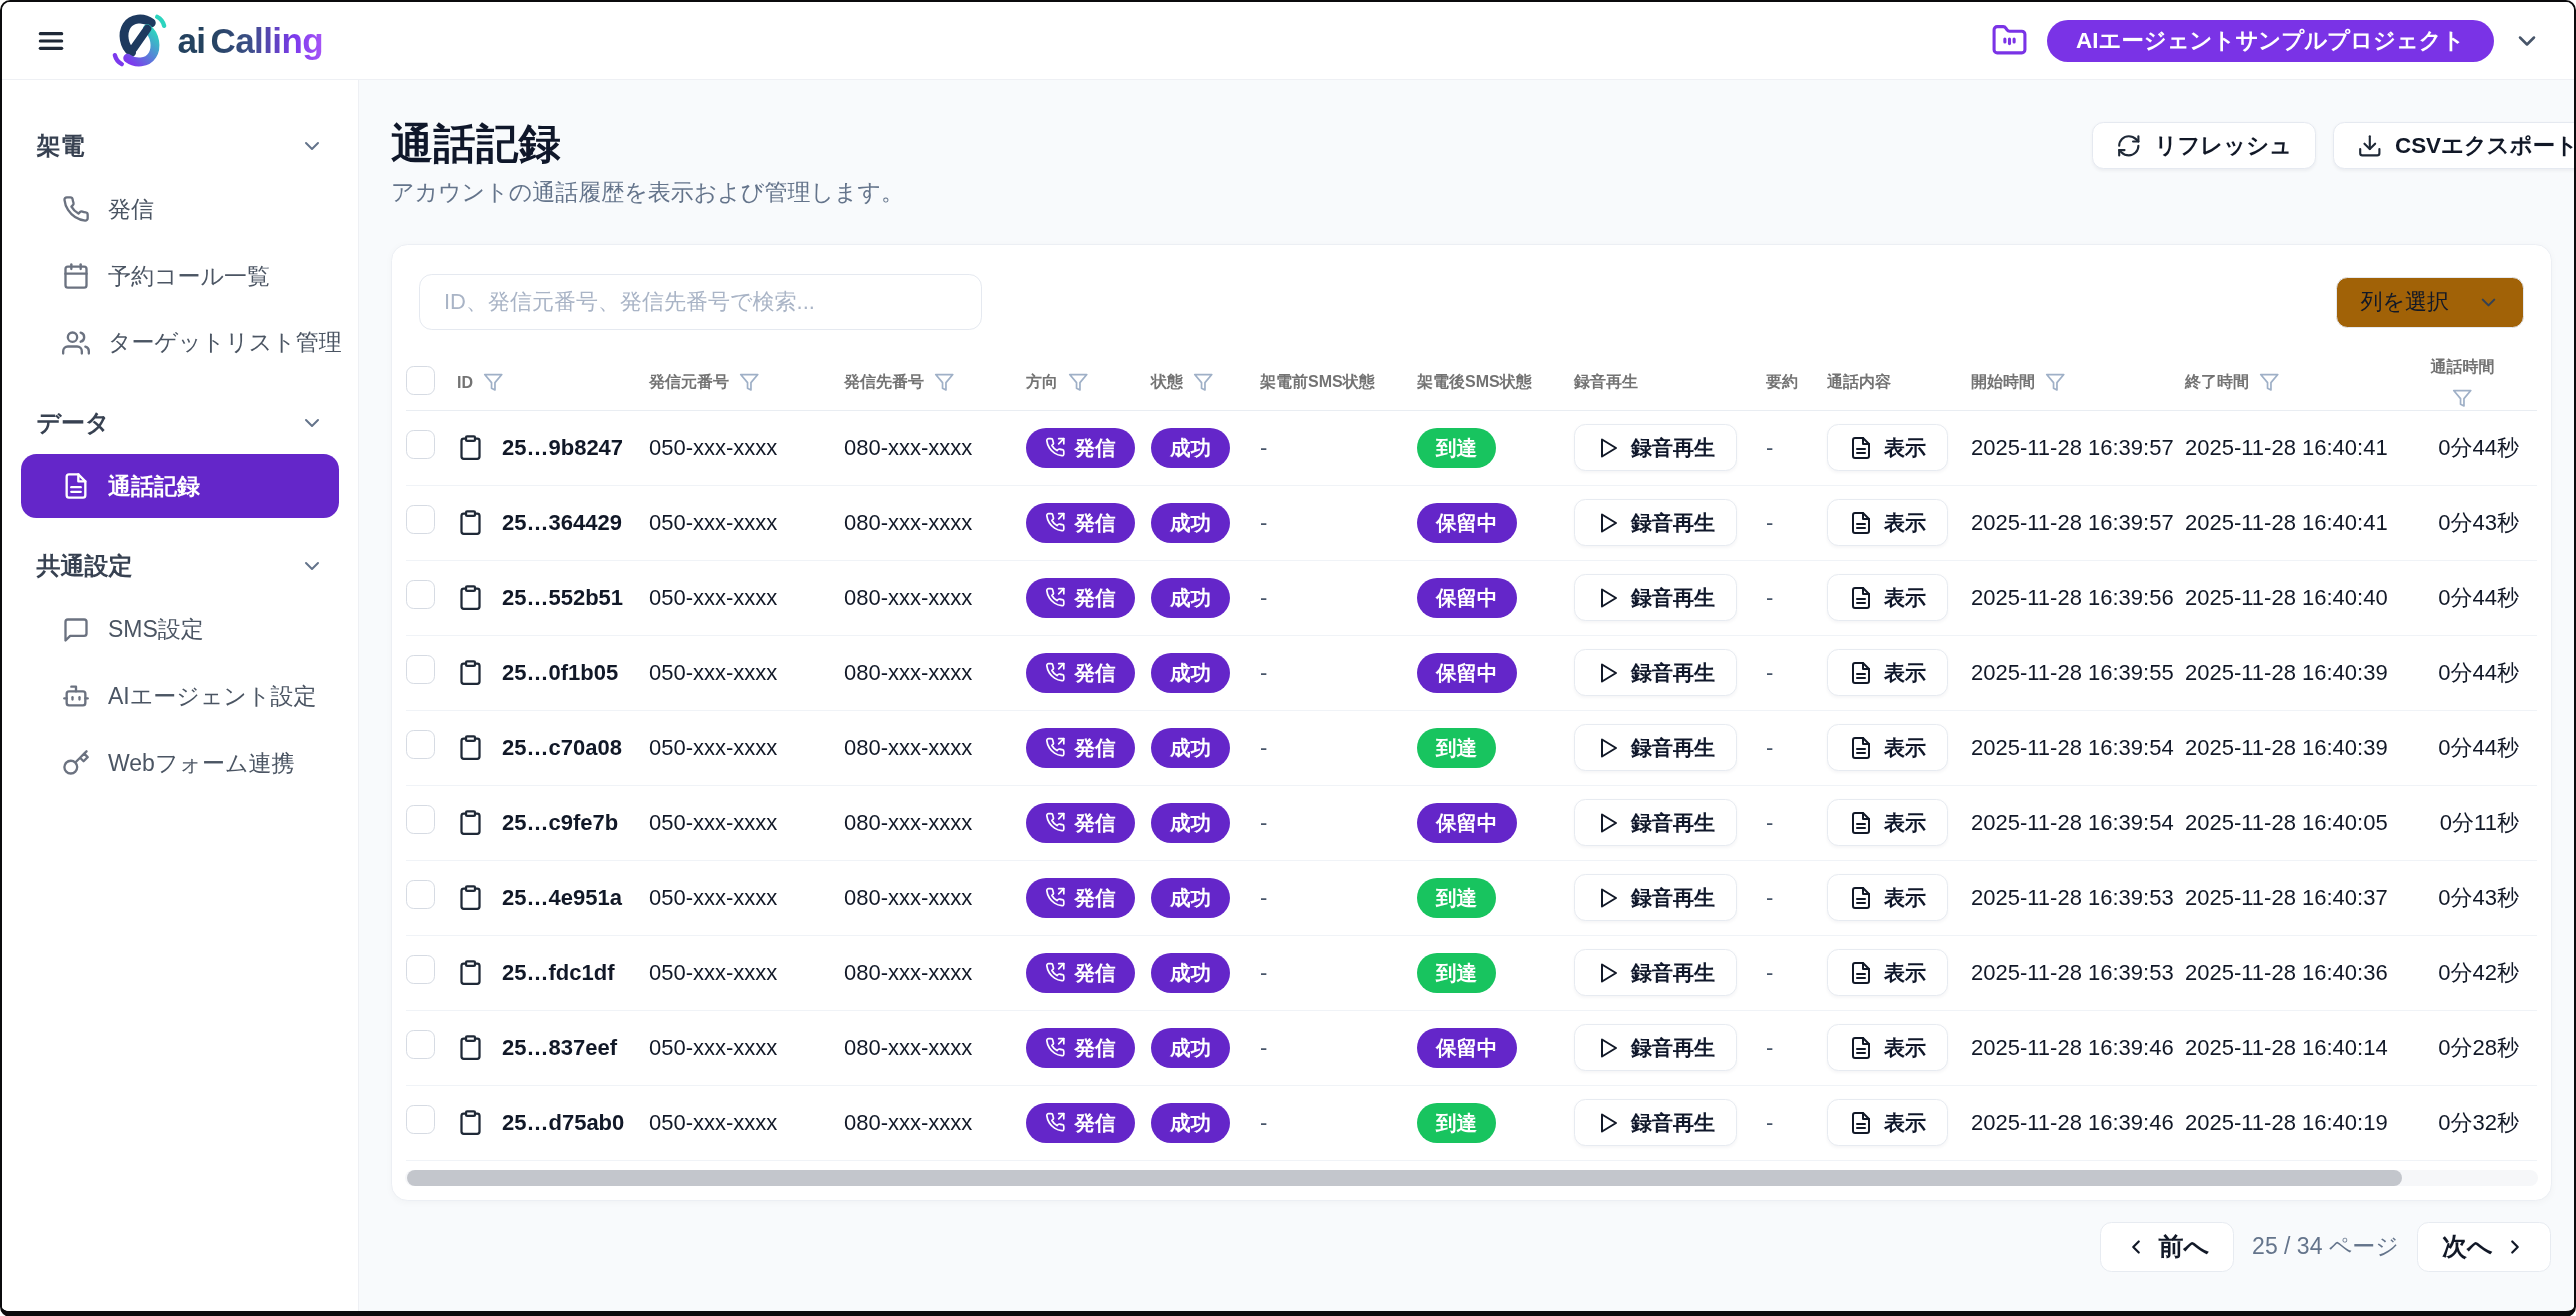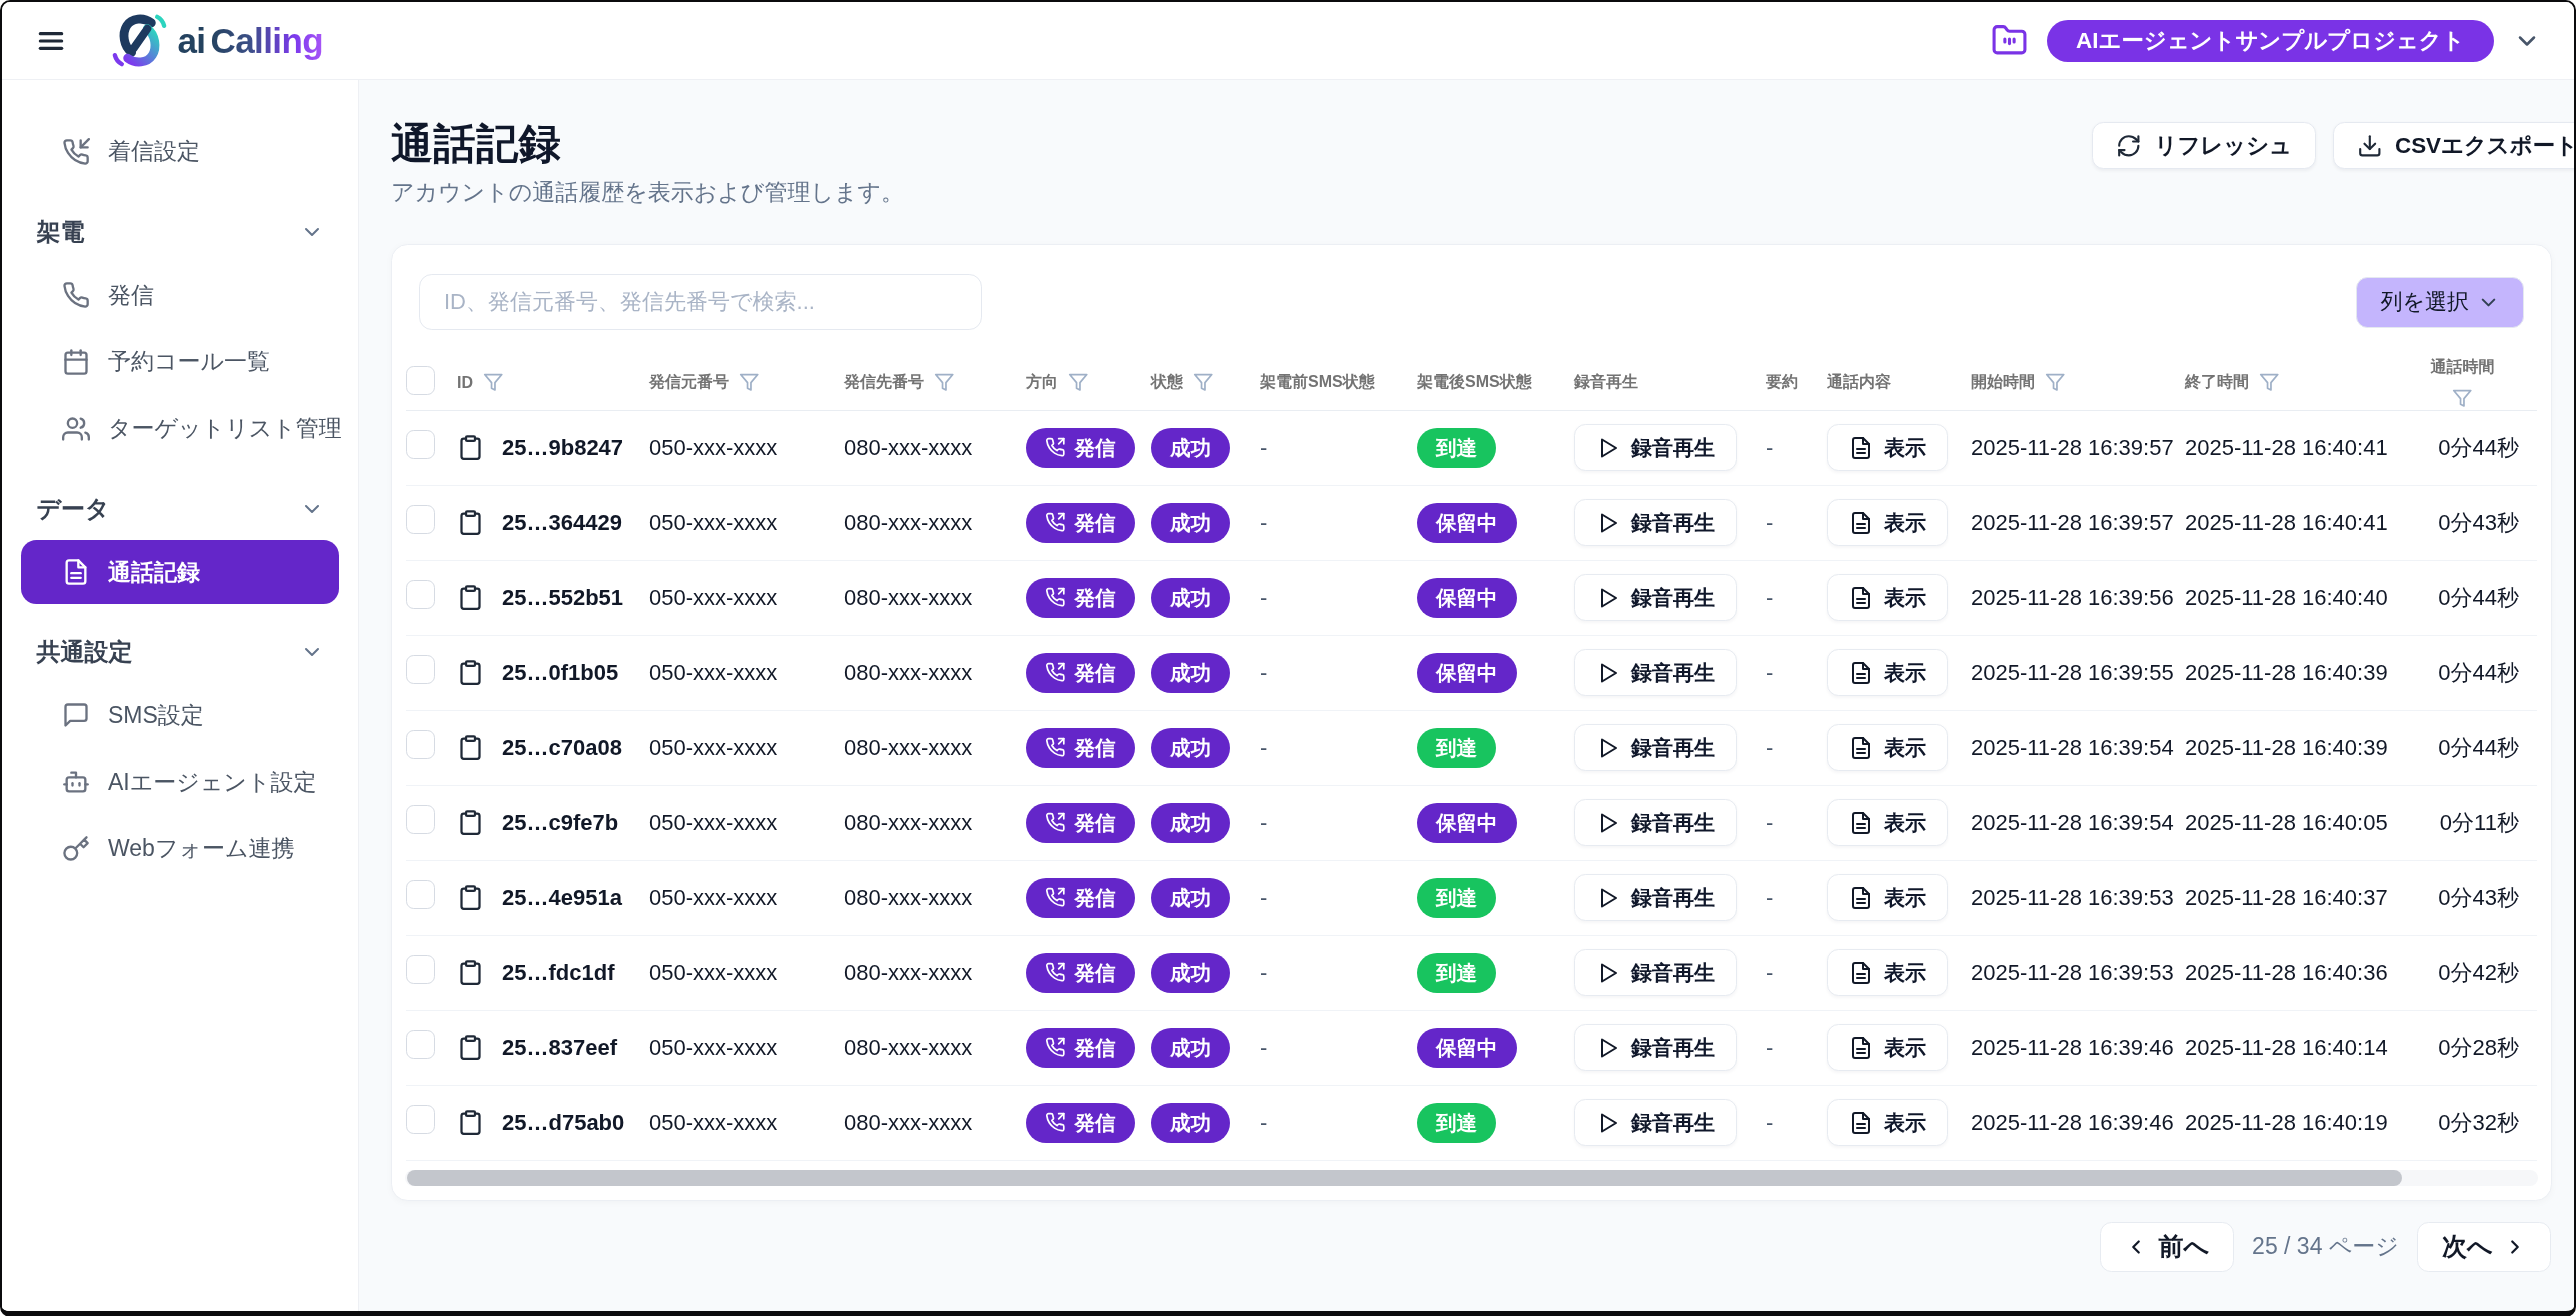--- a/index.html
+++ b/index.html
@@ -71,22 +71,22 @@
     padding:29.4px 0 3.8px; box-shadow:0 1.3px 7.7px rgba(15,23,42,.03);
   }
   .card-top { display:flex; justify-content:space-between; align-items:center; padding:0 27px; }
   .search {
     width:563px; height:56px; border:1.3px solid #e5e9f0; border-radius:12.8px;
     font-size:22px; color:#0f172a; padding:0 24px; outline:none; background:#fff;
     font-family:inherit;
   }
   .search::placeholder { color:#a9b4c6; }
   .cols-btn {
-    display:flex; align-items:center; gap:8px; height:51px; padding:0 23px;
-    border:1.3px solid #e5e9f0; border-radius:11.5px; background:#c4b5fd; font-size:22px;
+    display:flex; align-items:center; gap:28px; height:51px; padding:0 23px;
+    border:1.3px solid #e5e9f0; border-radius:11.5px; background:#a16207; font-size:22px;
     color:#111827; cursor:pointer; font-family:inherit;
   }
   .cols-btn .icn { width:23px; height:23px; color:#334155; }
   
   .tablewrap { margin-top:25.6px; padding:0 14px; }
   .trow {
     display:grid;
     grid-template-columns:51px 192px 195px 182px 125px 109px 157px 157px 192px 61px 144px 214px 221px 118px;
     align-items:center;
   }
@@ -181,30 +181,20 @@
         <svg viewBox="0 0 24 24" fill="none" stroke="currentColor" stroke-width="2.2" stroke-linecap="round" stroke-linejoin="round">
             <polyline points="6 9 12 15 18 9"></polyline>
           </svg>
       </span>
     </div>
   </div>
 
   <div class="shell">
 
     <nav class="sidebar">
-        <div class="item ">
-         <span class="icn ">
-            <svg viewBox="0 0 24 24" fill="none" stroke="currentColor" stroke-width="2" stroke-linecap="round" stroke-linejoin="round">
-              <polyline points="16 2 16 8 22 8"></polyline>
-              <line x1="23" y1="1" x2="16" y2="8"></line>
-              <path d="M22 16.92v3a2 2 0 0 1-2.18 2 19.79 19.79 0 0 1-8.63-3.07 19.5 19.5 0 0 1-6-6 19.79 19.79 0 0 1-3.07-8.67A2 2 0 0 1 4.11 2h3a2 2 0 0 1 2 1.72 12.84 12.84 0 0 0 .7 2.81 2 2 0 0 1-.45 2.11L8.09 9.91a16 16 0 0 0 6 6l1.27-1.27a2 2 0 0 1 2.11-.45 12.84 12.84 0 0 0 2.81.7A2 2 0 0 1 22 16.92z"></path>
-            </svg>
-          </span>
-          <span>着信設定</span>
-       </div>
         <div class="sec">
        <span class="sec-label">架電</span>
        <span class="icn sec-chev">
             <svg viewBox="0 0 24 24" fill="none" stroke="currentColor" stroke-width="2" stroke-linecap="round" stroke-linejoin="round">
               <polyline points="6 9 12 15 18 9"></polyline>
             </svg>
           </span>
      </div>
         <div class="item ">
          <span class="icn ">

